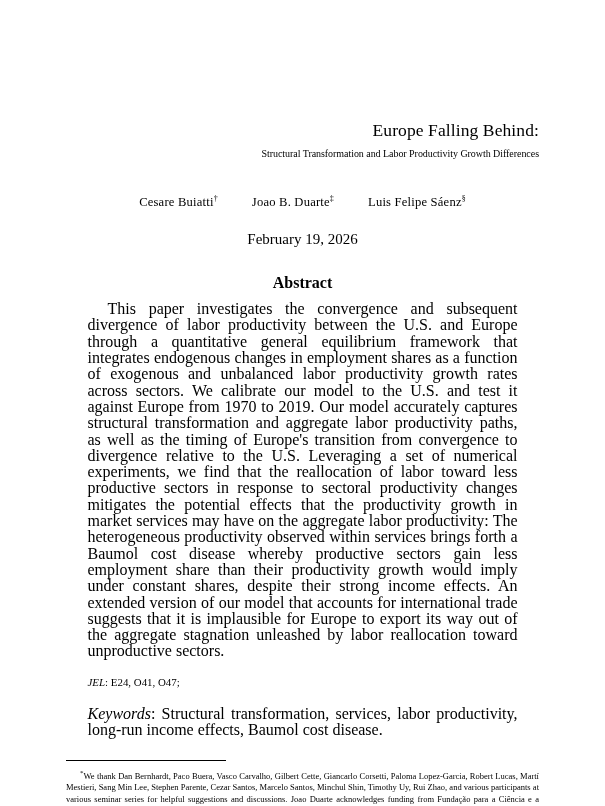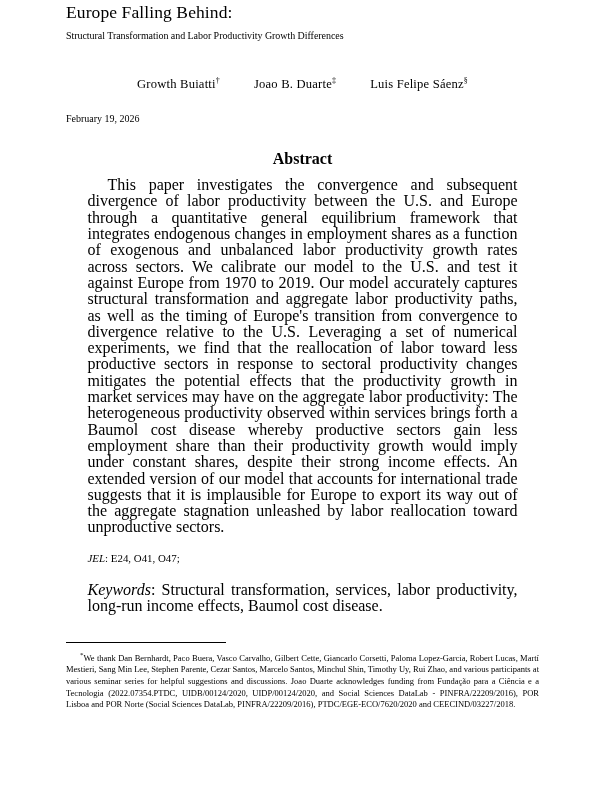--- a/index.html
+++ b/index.html
@@ -15,21 +15,22 @@
     overflow: hidden;
   }
   .page {
     position: relative;
     width: 605px;
     height: 806px;
     box-sizing: border-box;
     padding: 0 66px;
   }
   .title-block {
-    text-align: left;
+    margin-top: 118px;
+    text-align: right;
     font-family: Liberation Serif, serif;
   }
   .title-line1 {
     font-size: 17.5px;
     line-height: 25px;
     letter-spacing: 0.1px;
   }
   .title-line2 {
     font-size: 10px;
     line-height: 21px;
@@ -47,22 +48,22 @@
   }
   .authors .au {
     display: inline-block;
   }
   .authors .gap {
     display: inline-block;
     width: 34px;
   }
   .date {
     margin-top: 21px;
-    text-align: left;
-    font-size: 10px;
+    text-align: center;
+    font-size: 15px;
   }
   .abstract-head {
     margin-top: 26px;
     text-align: center;
     font-size: 16px;
     font-weight: bold;
   }
   .abstract-body {
     margin: 9px auto 0 auto;
     width: 430px;
@@ -123,21 +124,21 @@
 <body>
 
 <div class="page">
 
   <div class="title-block">
     <div class="title-line1">Europe Falling Behind:</div>
     <div class="title-line2">Structural Transformation and Labor Productivity Growth Differences</div>
   </div>
 
   <div class="authors">
-    <span class="au"><span>Growth Buiatti</span><span class="sup">†</span></span><span class="gap"></span><span class="au"><span>Joao B. Duarte</span><span class="sup">‡</span></span><span class="gap"></span><span class="au"><span>Luis Felipe Sáenz</span><span class="sup">§</span></span>
+    <span class="au"><span>Cesare Buiatti</span><span class="sup">†</span></span><span class="gap"></span><span class="au"><span>Joao B. Duarte</span><span class="sup">‡</span></span><span class="gap"></span><span class="au"><span>Luis Felipe Sáenz</span><span class="sup">§</span></span>
   </div>
 
   <div class="date">February 19, 2026</div>
 
   <div class="abstract-head">Abstract</div>
 
   <div class="abstract-body">
     <p>This paper investigates the convergence and subsequent divergence of labor productivity between the U.S. and Europe through a quantitative general equilibrium framework that integrates endogenous changes in employment shares as a function of exogenous and unbalanced labor productivity growth rates across sectors. We calibrate our model to the U.S. and test it against Europe from 1970 to 2019. Our model accurately captures structural transformation and aggregate labor productivity paths, as well as the timing of Europe's transition from convergence to divergence relative to the U.S. Leveraging a set of numerical experiments, we find that the reallocation of labor toward less productive sectors in response to sectoral productivity changes mitigates the potential effects that the productivity growth in market services may have on the aggregate labor productivity: The heterogeneous productivity observed within services brings forth a Baumol cost disease whereby productive sectors gain less employment share than their productivity growth would imply under constant shares, despite their strong income effects. An extended version of our model that accounts for international trade suggests that it is implausible for Europe to export its way out of the aggregate stagnation unleashed by labor reallocation toward unproductive sectors.</p>
   </div>
 

